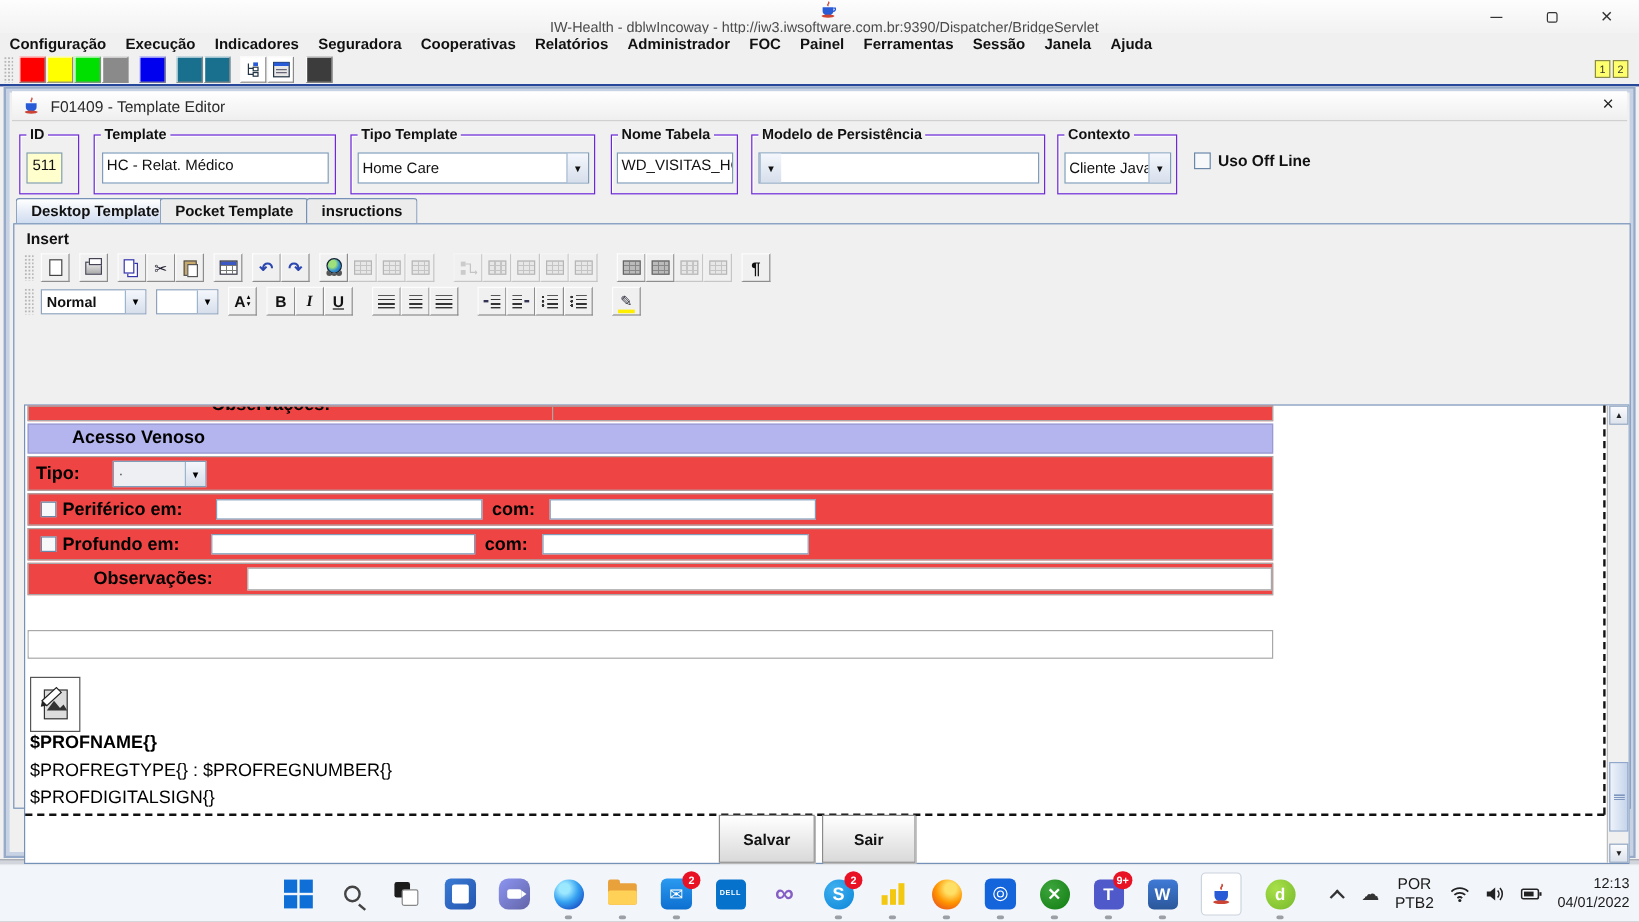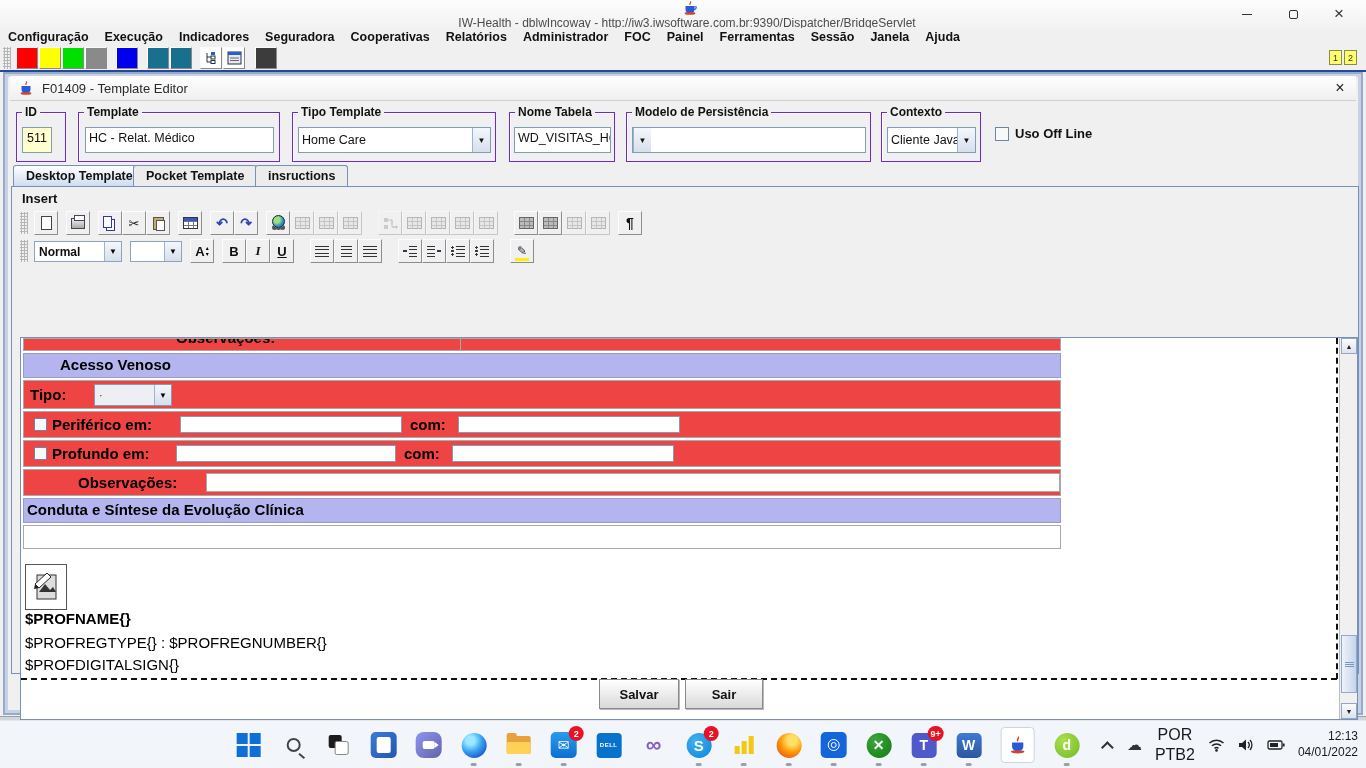--- a/index.html
+++ b/index.html
@@ -96,30 +96,30 @@
   .ed-lbl{position:absolute;font-weight:bold;font-size:15px;color:#000;white-space:nowrap;}
   .ed-in{position:absolute;height:17px;background:#fff;border:1px solid #7f9db9;}
   .ed-cb{position:absolute;width:13px;height:13px;background:#f6f8fa;border:1px solid #6a87a8;}
   .ph{position:absolute;left:4px;font-size:15px;color:#000;white-space:nowrap;}
   #scrollv{position:absolute;right:0;top:0;width:18px;height:381px;background:#f0f0f0;border-left:1px solid #bcbcbc;}
   .sbtn{position:absolute;left:1px;width:16px;height:16px;background:linear-gradient(#fafbfd,#dde3ec);border:1px solid #93a7c4;display:flex;align-items:center;justify-content:center;font-size:7px;color:#222;}
   #sthumb{position:absolute;left:1px;top:297px;width:16px;height:58px;background:linear-gradient(90deg,#eef3fb,#c6d4ea);border:1px solid #8fa8cc;}
   #sthumb:after{content:"";position:absolute;left:3px;top:26px;width:9px;height:5px;
      background:repeating-linear-gradient(#7d96bd 0 1px,transparent 1px 2px);}
 
-  .pushbtn{position:absolute;height:30px;background:linear-gradient(#ffffff,#d9d9d9);border:1px solid #8a8a8a;box-shadow:1px 1px 0 #b9b9b9;font-weight:bold;font-size:13px;color:#111;display:flex;align-items:center;justify-content:center;}
+  .pushbtn{position:absolute;height:40px;background:linear-gradient(#ffffff,#d9d9d9);border:1px solid #8a8a8a;box-shadow:1px 1px 0 #b9b9b9;font-weight:bold;font-size:13px;color:#111;display:flex;align-items:center;justify-content:center;}
 
   
   #taskbar{position:absolute;left:0;top:720px;width:1366px;height:48px;background:#f2f5fa;border-top:1px solid #e3e6ea;}
   #tcenter{position:absolute;left:50%;top:0;transform:translateX(-53%);height:48px;display:flex;align-items:center;gap:19px;}
   .tic{position:relative;width:26px;height:26px;display:flex;align-items:center;justify-content:center;flex:0 0 auto;}
   .tic .ind{position:absolute;bottom:-8px;left:50%;transform:translateX(-50%);width:6px;height:3px;border-radius:2px;background:#9aa0a6;}
   .badge{position:absolute;top:-6px;right:-7px;min-width:15px;height:15px;border-radius:8px;background:#e81224;color:#fff;font-size:9px;font-weight:bold;display:flex;align-items:center;justify-content:center;padding:0 3px;}
   #tray{position:absolute;right:8px;top:0;height:48px;display:flex;align-items:center;gap:13px;}
-  #tray .txt2{font-size:16px;color:#1a1a1a;text-align:center;line-height:1.25;}
+  #tray .txt2{font-size:13px;color:#1a1a1a;text-align:center;line-height:1.25;}
   #clock{font-size:12px;color:#1a1a1a;text-align:right;line-height:1.3;}
 
   
   .ic-start{display:grid;grid-template-columns:11px 11px;grid-template-rows:11px 11px;gap:2px;}
   .ic-start i{background:#0f6fd7;}
   .ic-search{width:14px;height:14px;border:2px solid #444;border-radius:50%;position:relative;}
   .ic-search:after{content:"";position:absolute;left:11px;top:13px;width:7px;height:2px;background:#444;transform:rotate(40deg);transform-origin:0 0;}
   .ic-tview{position:relative;width:20px;height:20px;}
   .ic-tview .b1{position:absolute;left:0;top:0;width:13px;height:13px;background:#1c1c1c;border-radius:2px;}
   .ic-tview .b2{position:absolute;right:0;bottom:0;width:14px;height:14px;background:#fff;border:1px solid #888;border-radius:2px;}
@@ -453,21 +453,20 @@
             <span class="ed-in" style="left:152px;top:4px;width:220px;"></span>
             <span class="ed-lbl" style="left:380px;top:4px;">com:</span>
             <span class="ed-in" style="left:428px;top:4px;width:222px;"></span>
           </div>
 
           <div class="ed-row" style="top:131px;height:27px;">
             <span class="ed-lbl" style="left:54px;top:4px;">Observações:</span>
             <span class="ed-in" style="left:182px;top:3px;width:854px;height:19px;border-color:#a8a8a8;"></span>
           </div>
 
-          <div class="ed-hdr" style="top:160px;">Conduta e Síntese da Evolução Clínica</div>
 
           <div class="ed-row" style="top:187px;height:24px;background:#fff;">
             <span class="ed-in" style="left:0px;top:1px;width:1036px;height:20px;border:none;"></span>
           </div>
 
           <div style="position:absolute;left:4px;top:226px;width:42px;height:46px;border:1px solid #555;background:#fff;display:flex;align-items:center;justify-content:center;">
             <svg width="26" height="30" viewBox="0 0 26 30">
               <rect x="4" y="3" width="19" height="24" fill="#ddd" stroke="#333"></rect>
               <path d="M6 20l6-8 5 6 3-3 3 5z" fill="#333"></path>
               <circle cx="10" cy="9" r="2" fill="#888"></circle>

